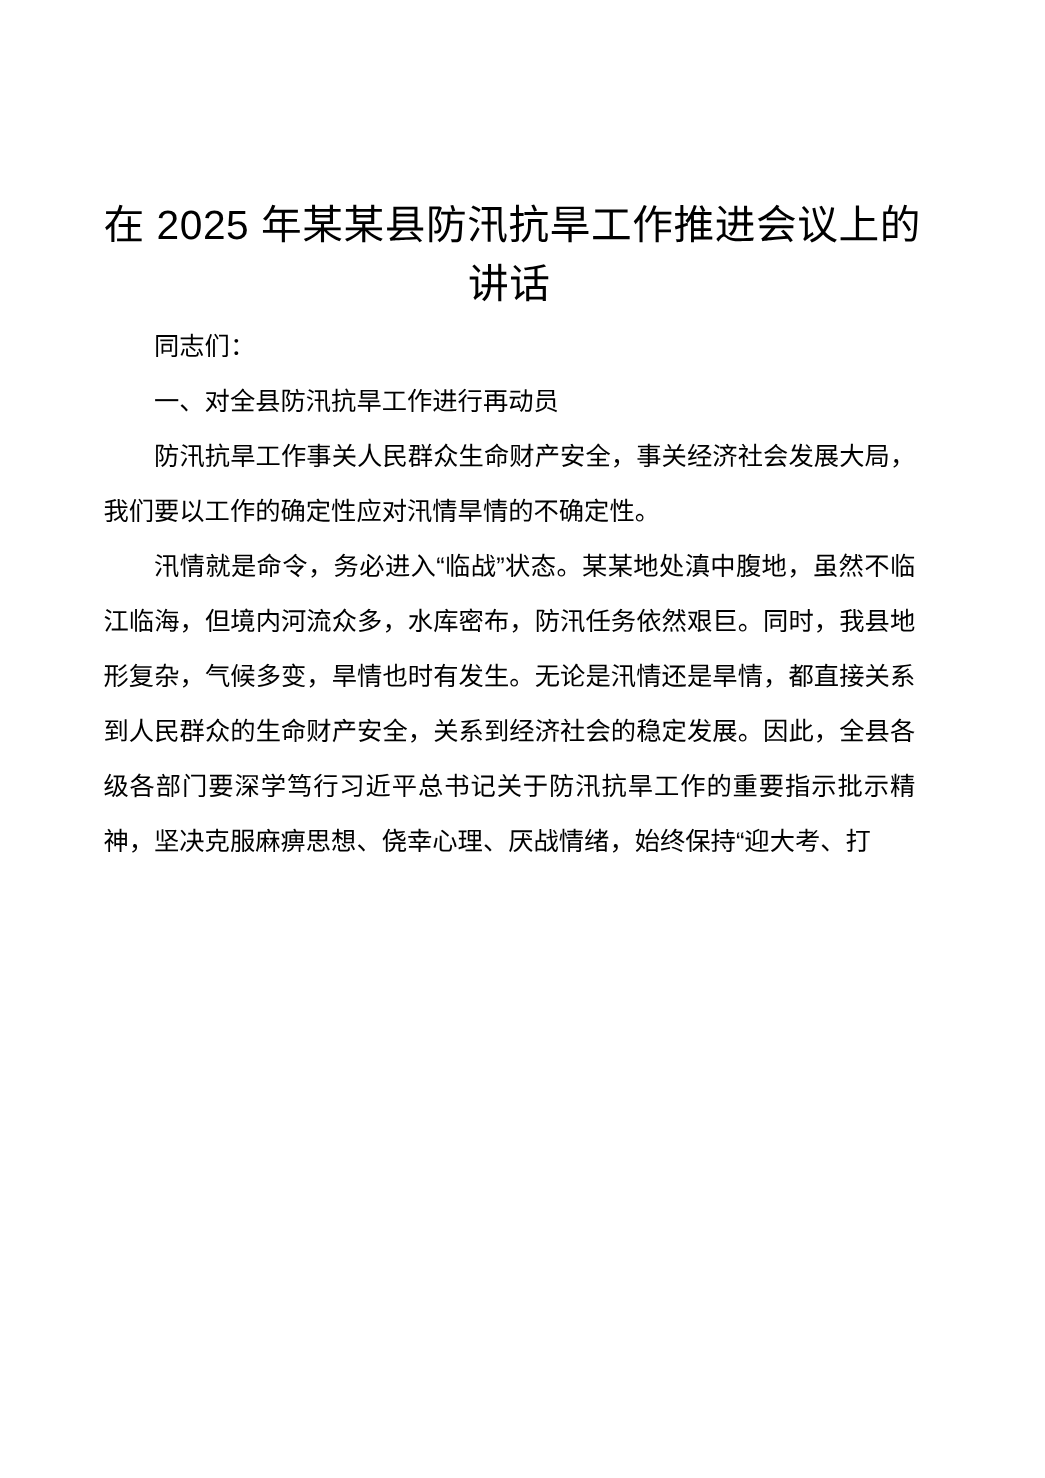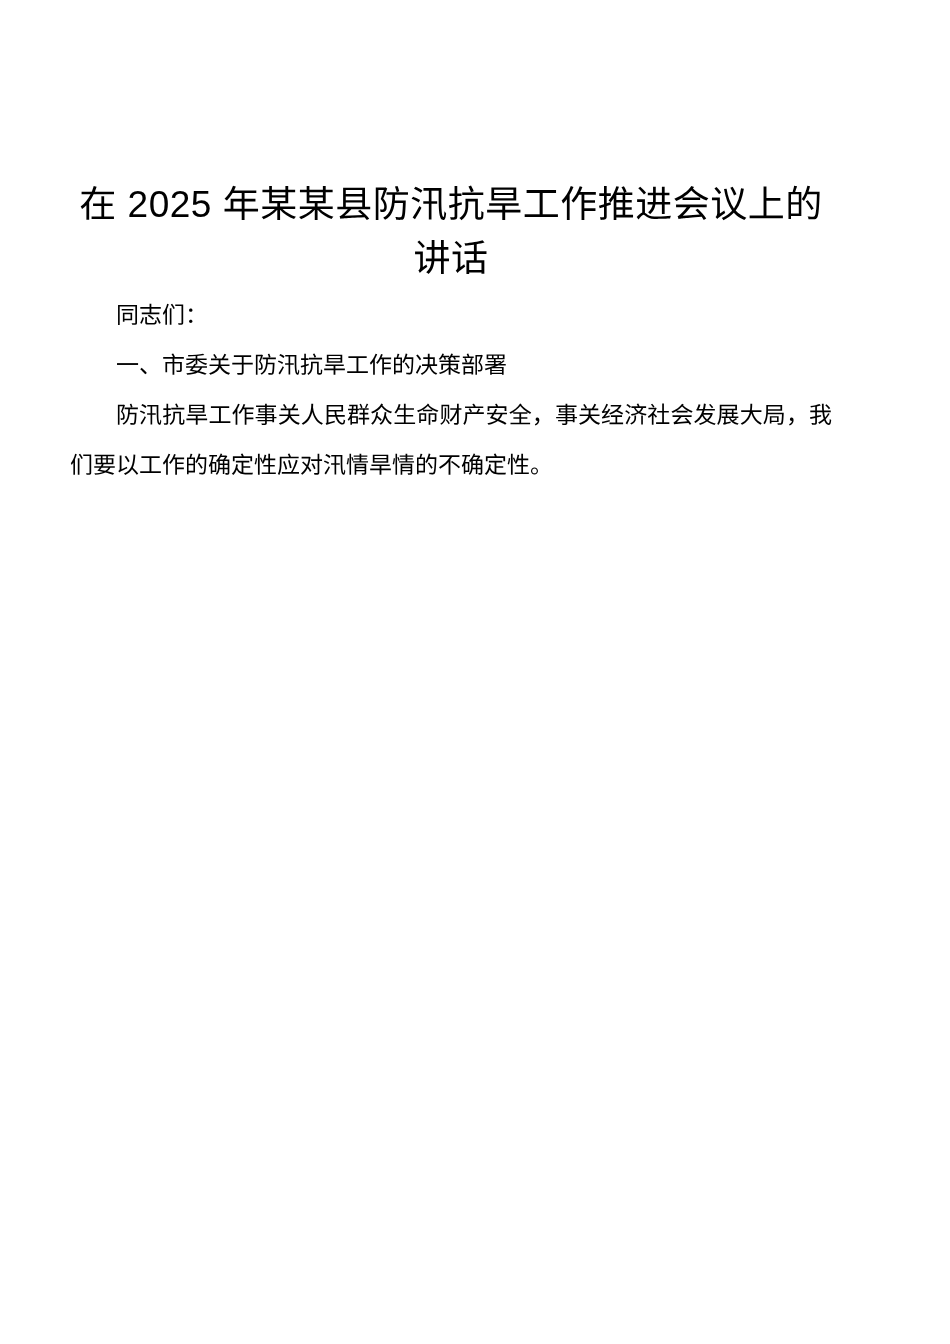--- a/index.html
+++ b/index.html
@@ -5,21 +5,21 @@
   html, body {
     margin: 0;
     padding: 0;
     background: #ffffff;
   }
   .page {
     position: relative;
     width: 950px;
     height: 1204px;
     box-sizing: border-box;
-    padding: 178px 118px 0 70px;
+    padding: 178px 118px 0 94px;
     background: #ffffff;
     color: #000000;
     font-family: "Liberation Sans", sans-serif;
     overflow: hidden;
   }
   .doc-title {
     margin: 0 0 4px 0;
     font-size: 37px;
     line-height: 54px;
     font-weight: 400;
@@ -47,18 +47,19 @@
 <div class="page">
 
   <h1 class="doc-title">
     <span class="title-line">在 2025 年某某县防汛抗旱工作推进会议上的</span>
     <span class="title-line">讲话</span>
   </h1>
 
   <p class="para">同志们：</p>
 
 
-  <p class="para">一、市委关于防汛抗旱工作的决策部署</p>
+  <p class="para">一、对全县防汛抗旱工作进行再动员</p>
 
   <p class="para">防汛抗旱工作事关人民群众生命财产安全，事关经济社会发展大局，我们要以工作的确定性应对汛情旱情的不确定性。</p>
 
+  <p class="para">汛情就是命令，务必进入“临战”状态。某某地处滇中腹地，虽然不临江临海，但境内河流众多，水库密布，防汛任务依然艰巨。同时，我县地形复杂，气候多变，旱情也时有发生。无论是汛情还是旱情，都直接关系到人民群众的生命财产安全，关系到经济社会的稳定发展。因此，全县各级各部门要深学笃行习近平总书记关于防汛抗旱工作的重要指示批示精神，坚决克服麻痹思想、侥幸心理、厌战情绪，始终保持“迎大考、打</p>
 
 </div>
 
 </body></html>

